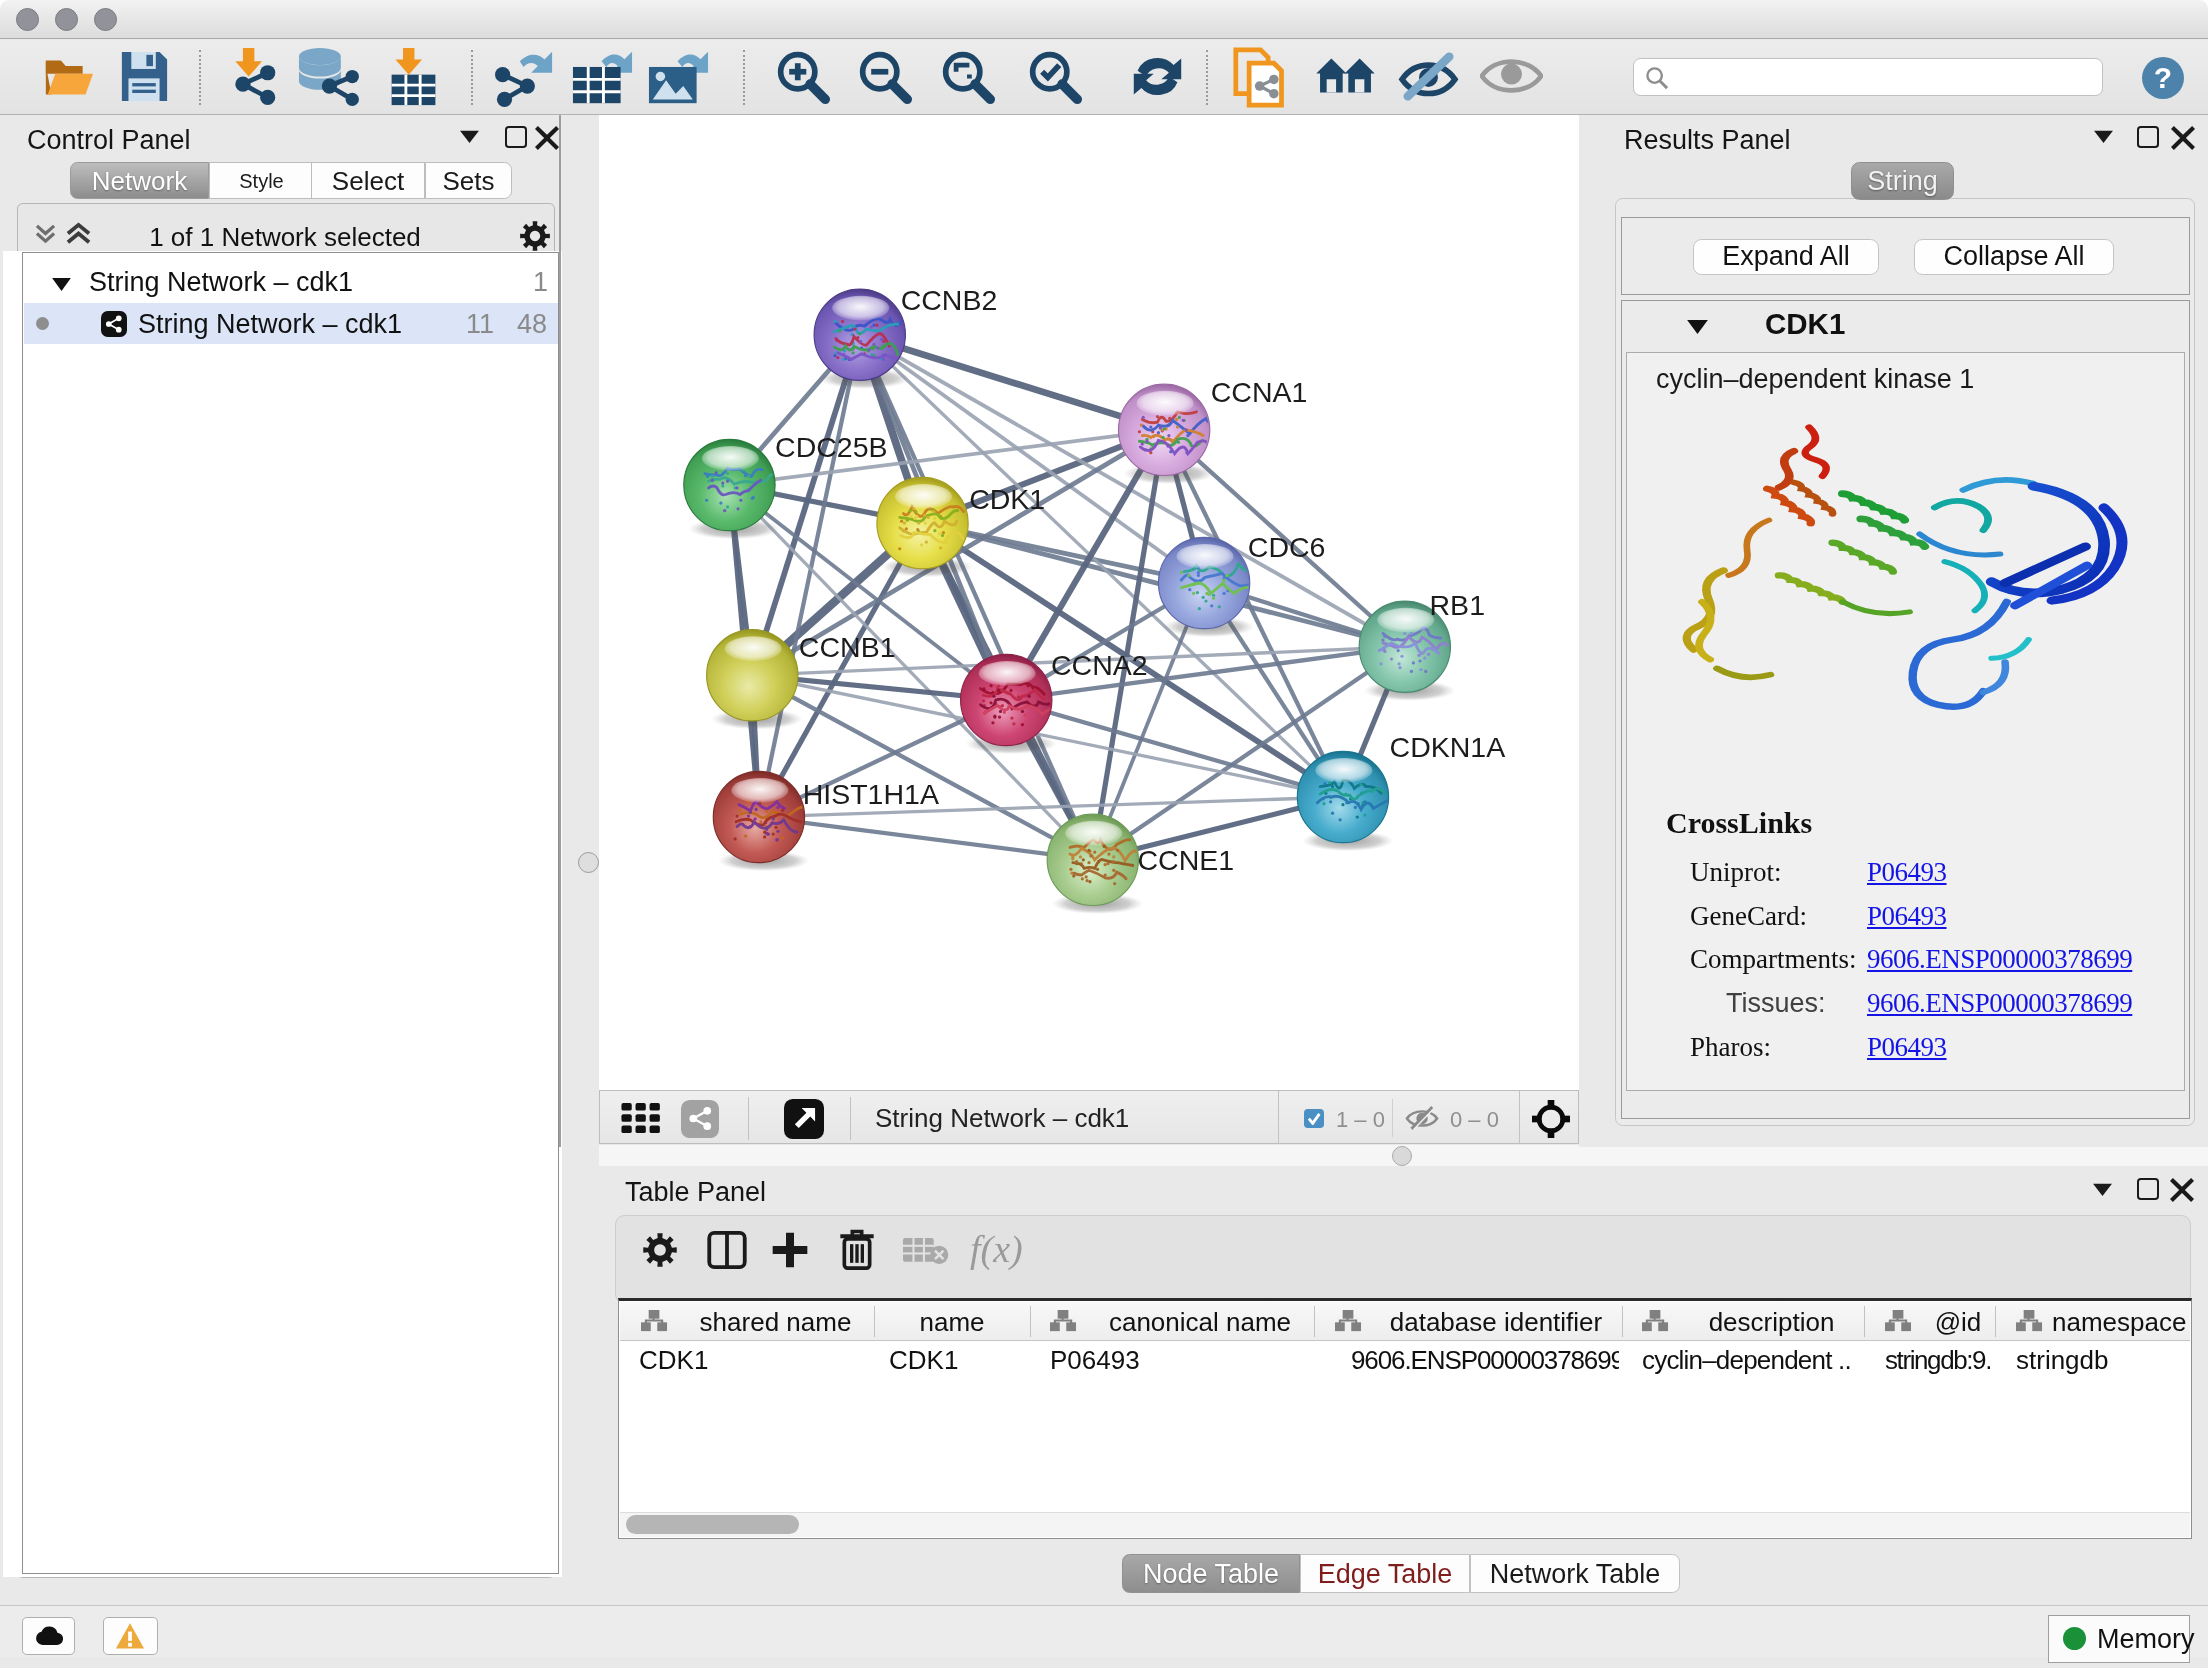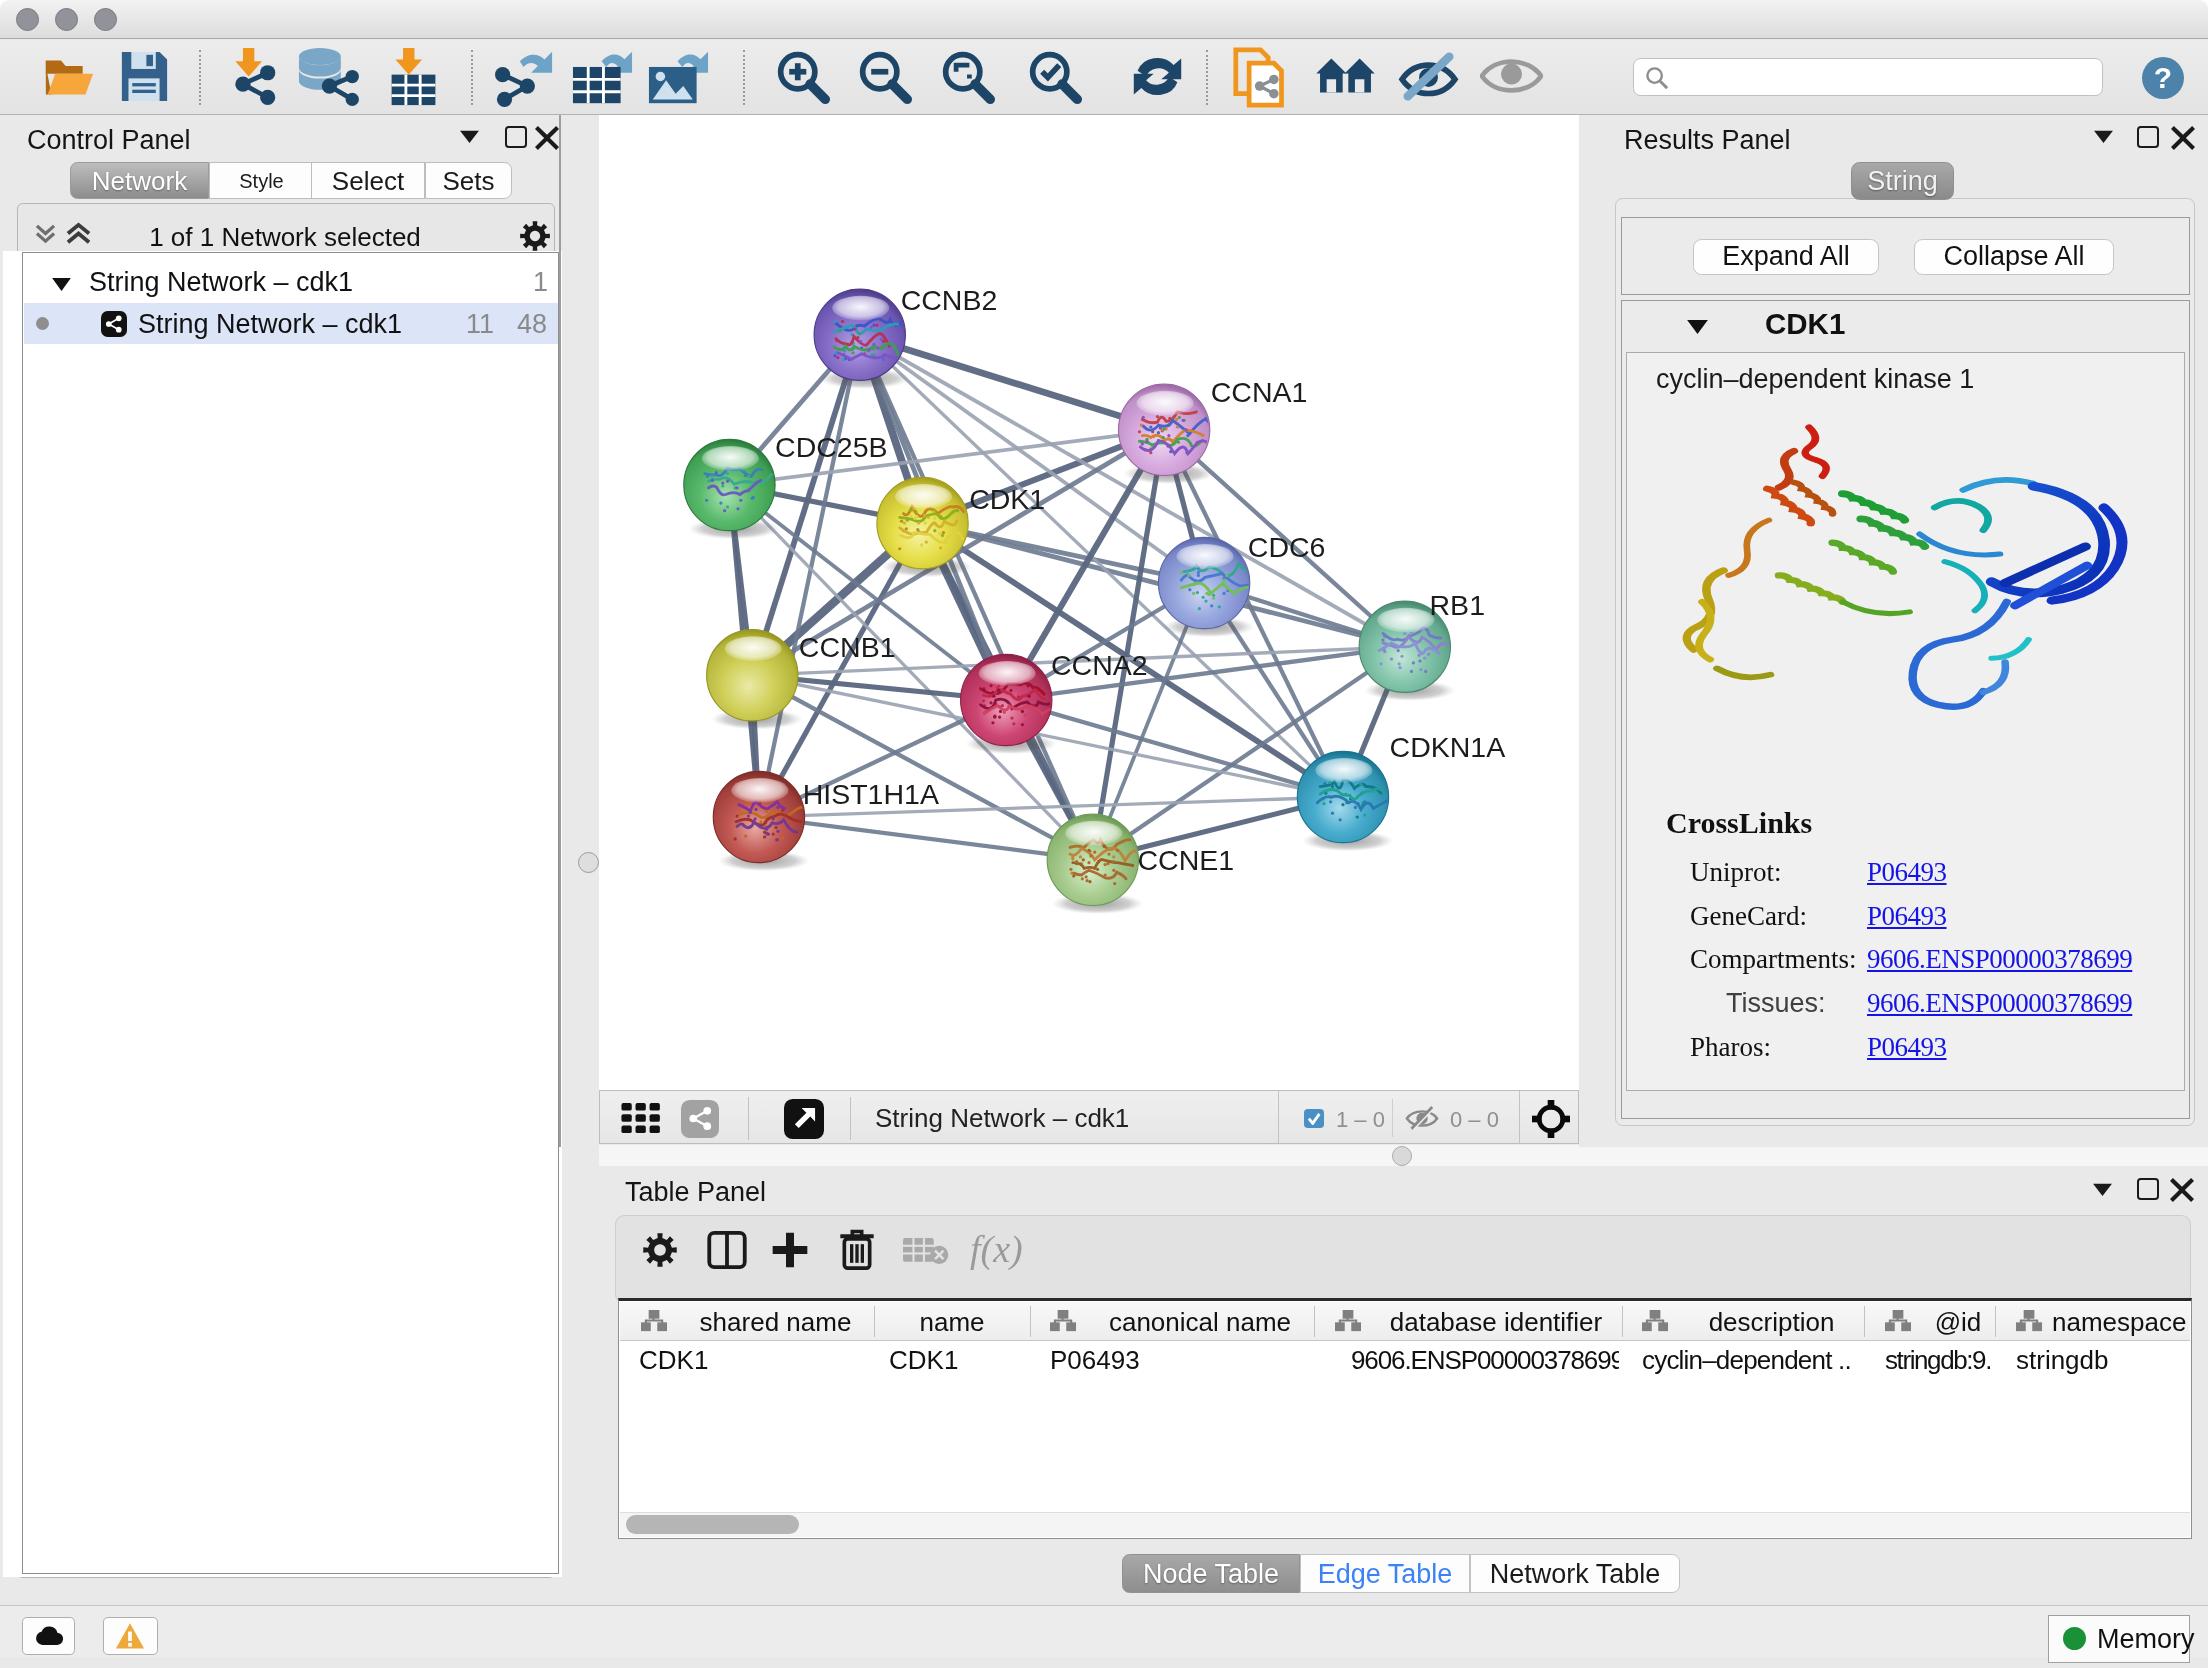--- a/index.html
+++ b/index.html
@@ -1093,21 +1093,21 @@
     <div class="abs cell" style="left:451px;width:257px;">P06493</div>
     <div class="abs cell" style="left:752px;width:268px;letter-spacing:-1.1px;">9606.ENSP00000378699</div>
     <div class="abs cell" style="left:1043px;width:210px;letter-spacing:-0.8px;">cyclin–dependent ...</div>
     <div class="abs cell" style="left:1286px;width:105px;letter-spacing:-1.4px;">stringdb:9...</div>
     <div class="abs cell" style="left:1417px;width:171px;">stringdb</div>
 
     <div class="abs" style="left:21px;top:346px;width:1570px;height:25px;background:#f4f4f4;border-top:1px solid #ddd;"></div>
     <div class="abs" style="left:27px;top:349px;width:173px;height:19px;background:#b5b5b5;border-radius:9.5px;"></div>
 
     <div class="abs" style="left:523px;top:388px;width:178px;height:39px;background:linear-gradient(#a8a8a8,#8e8e8e);border:1px solid #919191;border-radius:7.6px 0 0 7.6px;color:#fff;font-size:27px;text-align:center;line-height:38px;text-shadow:0 1px 1.9px rgba(0,0,0,.35);">Node Table</div>
-    <div class="abs" style="left:701px;top:388px;width:170px;height:39px;background:#fdfdfd;border:1px solid #c2c2c2;color:#3b82f6;font-size:27px;text-align:center;line-height:38px;">Edge Table</div>
+    <div class="abs" style="left:701px;top:388px;width:170px;height:39px;background:#fdfdfd;border:1px solid #c2c2c2;color:#7f1d1d;font-size:27px;text-align:center;line-height:38px;">Edge Table</div>
     <div class="abs" style="left:871px;top:388px;width:210px;height:39px;background:#fdfdfd;border:1px solid #c2c2c2;border-radius:0 7.6px 7.6px 0;color:#1a1a1a;font-size:27px;text-align:center;line-height:38px;">Network Table</div>
   </div>
   <div id="botbar">
     <div class="abs" style="left:22px;top:10.5px;width:53px;height:38px;background:#fdfdfd;border:1.9px solid #aeaeae;border-radius:4.8px;">
       <svg style="position:absolute;left:10.5px;top:7.6px;" width="30" height="21" viewBox="0 0 32 22">
         <path d="M9 21 a7 7 0 0 1-1-13.9 A9 9 0 0 1 25 8 a6.5 6.5 0 0 1-1 13z" fill="#111"></path>
       </svg>
     </div>
     <div class="abs" style="left:103px;top:10.5px;width:55px;height:38px;background:#fdfdfd;border:1.9px solid #aeaeae;border-radius:4.8px;">
       <svg style="position:absolute;left:11.4px;top:4.8px;" width="30" height="28.5" viewBox="0 0 32 30">

